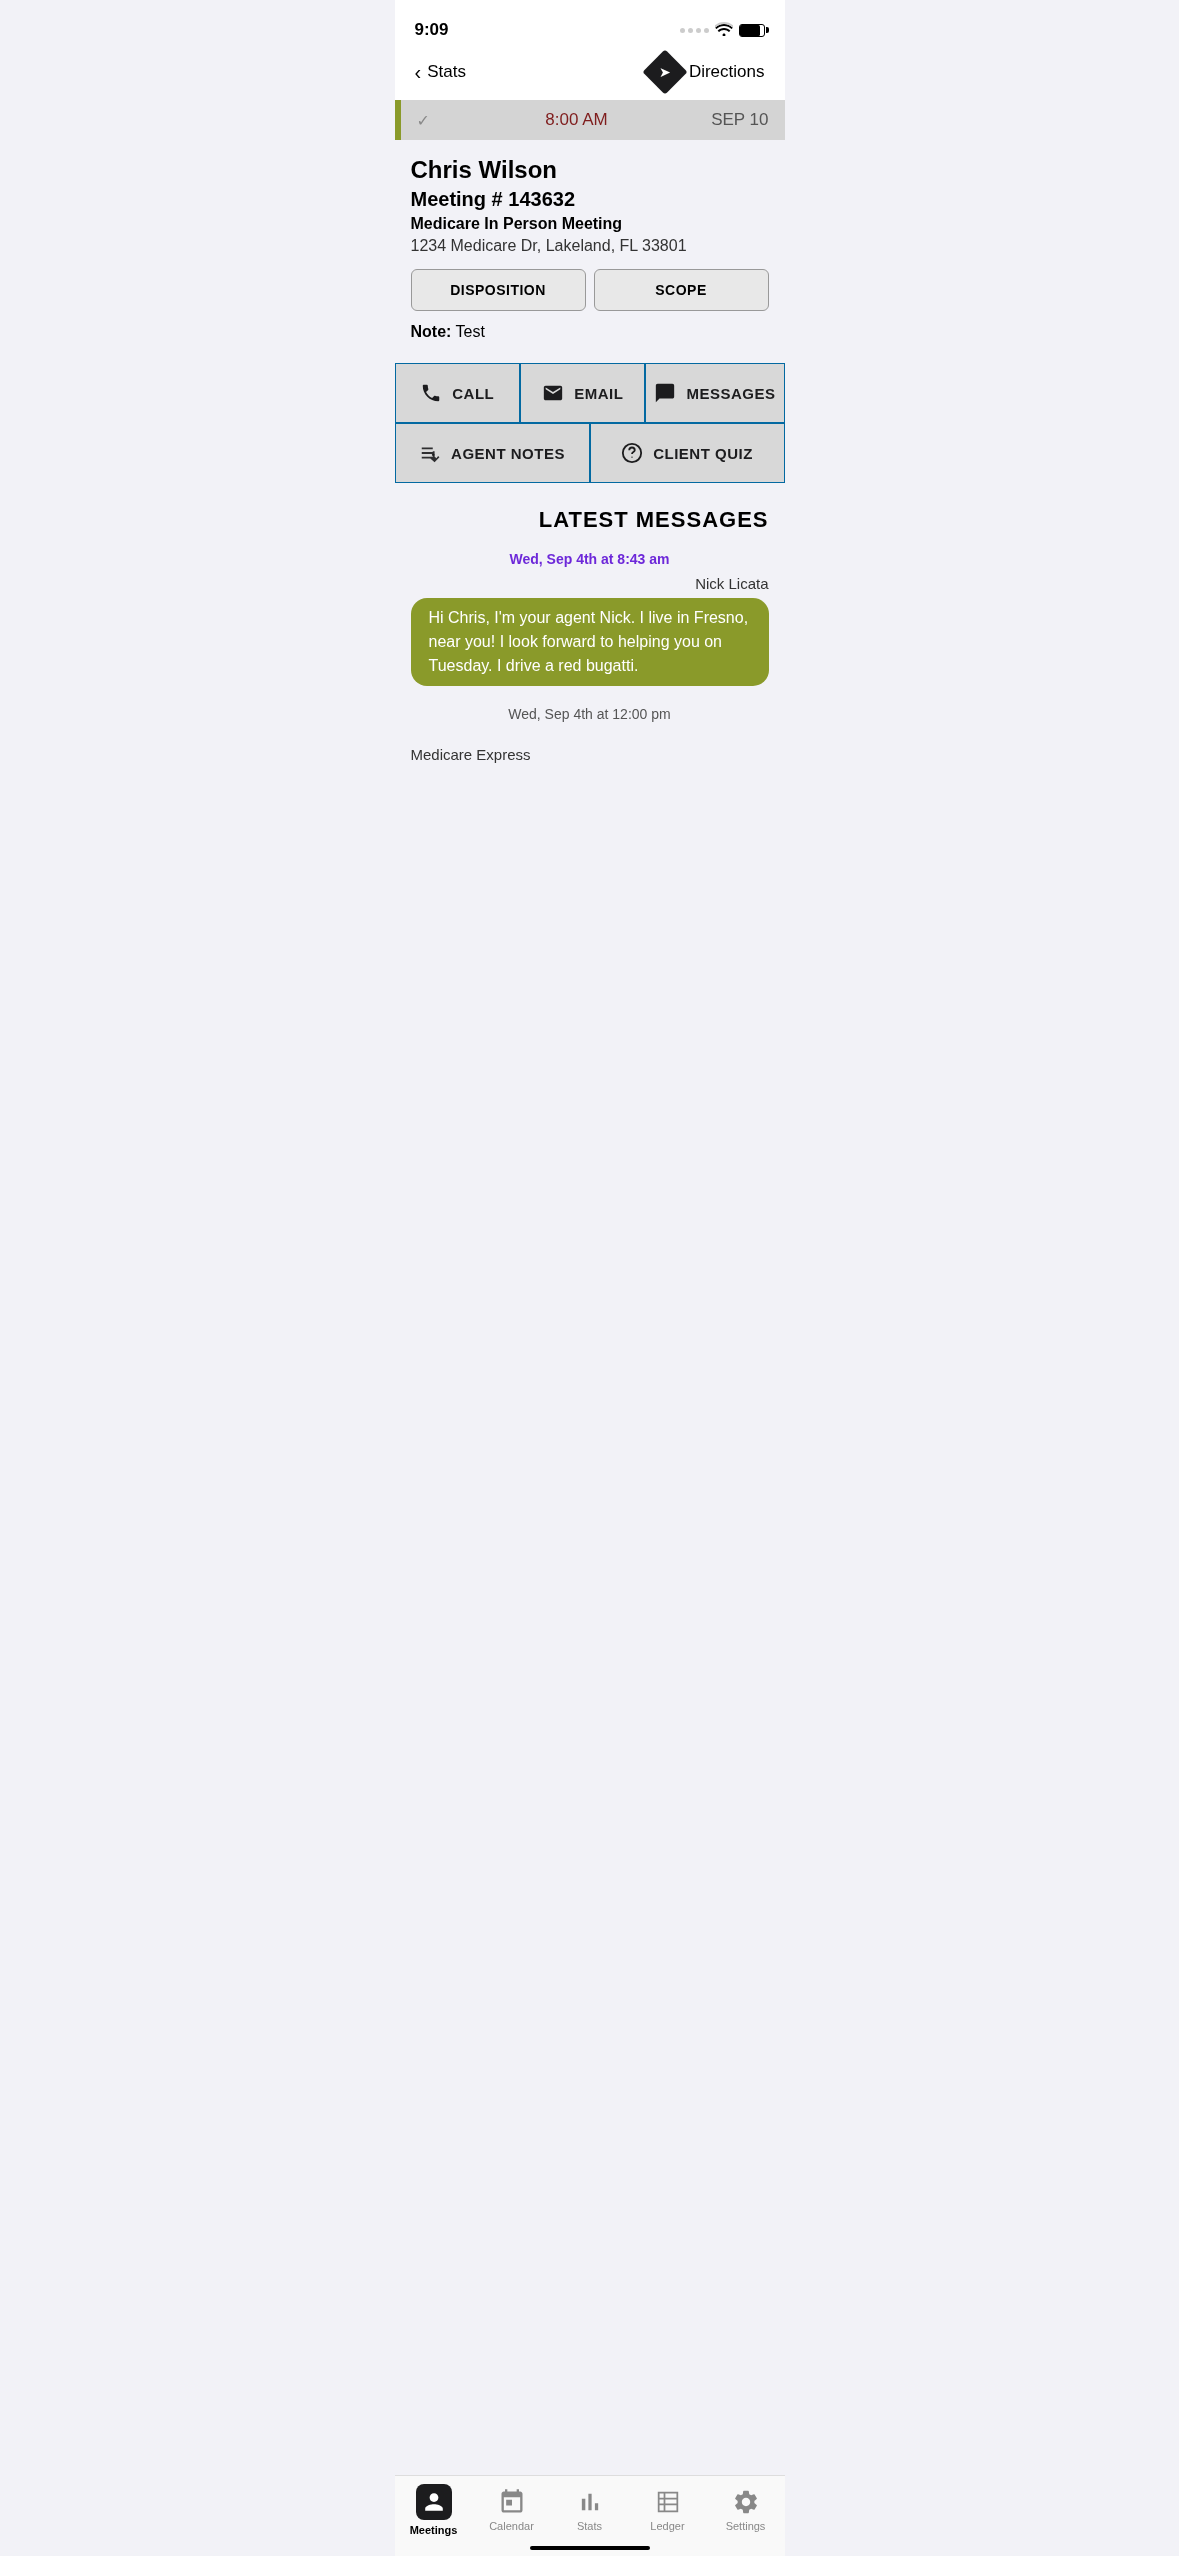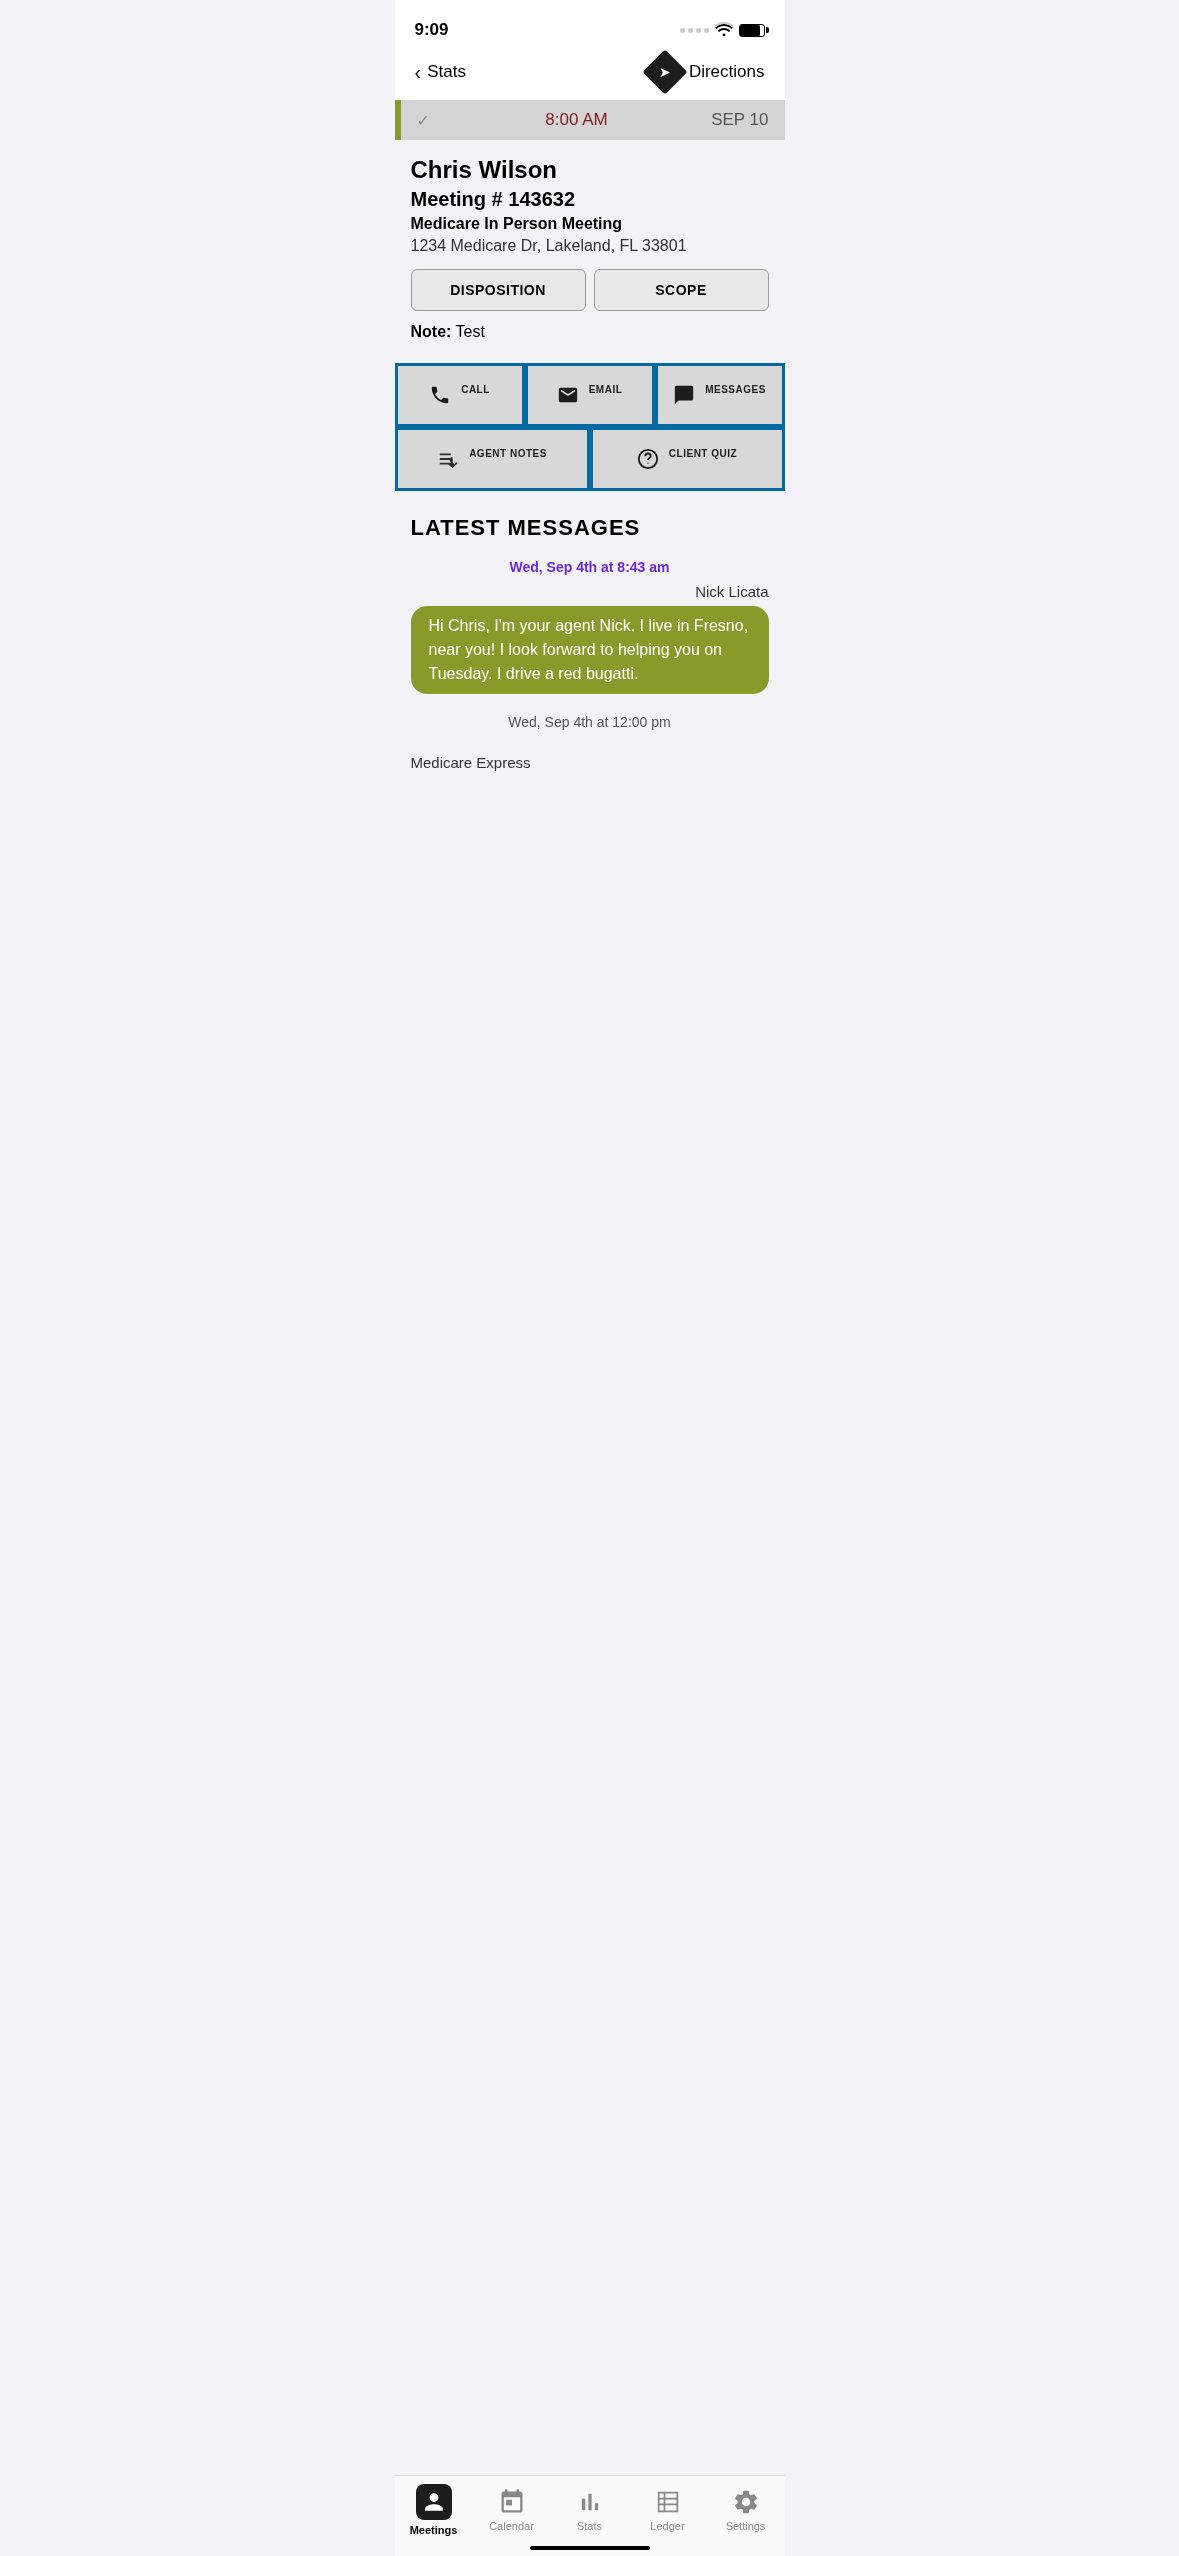--- a/index.html
+++ b/index.html
@@ -211,42 +211,43 @@
       flex-direction: column;
       gap: 0;
       margin-bottom: 0;
     }
     .icon-buttons-row {
       display: flex;
     }
     .icon-btn {
       flex: 1;
       display: flex;
+      align-items: center;
       justify-content: center;
       gap: 10px;
       padding: 18px 8px;
       background: #d8d8d8;
-      border: 3px solid #0369a1;
-      font-size: 10px;
+      border: 1px solid #0369a1;
+      font-size: 15px;
       font-weight: 700;
       color: #1c1c1e;
       cursor: pointer;
       letter-spacing: 0.5px;
     }
     .icon-btn svg {
       flex-shrink: 0;
     }
 
     
     .messages-section {
       background: #f2f2f7;
       padding: 24px 16px 16px;
     }
     .messages-title {
-      text-align: left;
+      text-align: right;
       font-size: 22px;
       font-weight: 800;
       color: #000;
       margin-bottom: 18px;
       letter-spacing: 1px;
     }
     .message-timestamp {
       text-align: center;
       font-size: 14px;
       color: #6d28d9;

